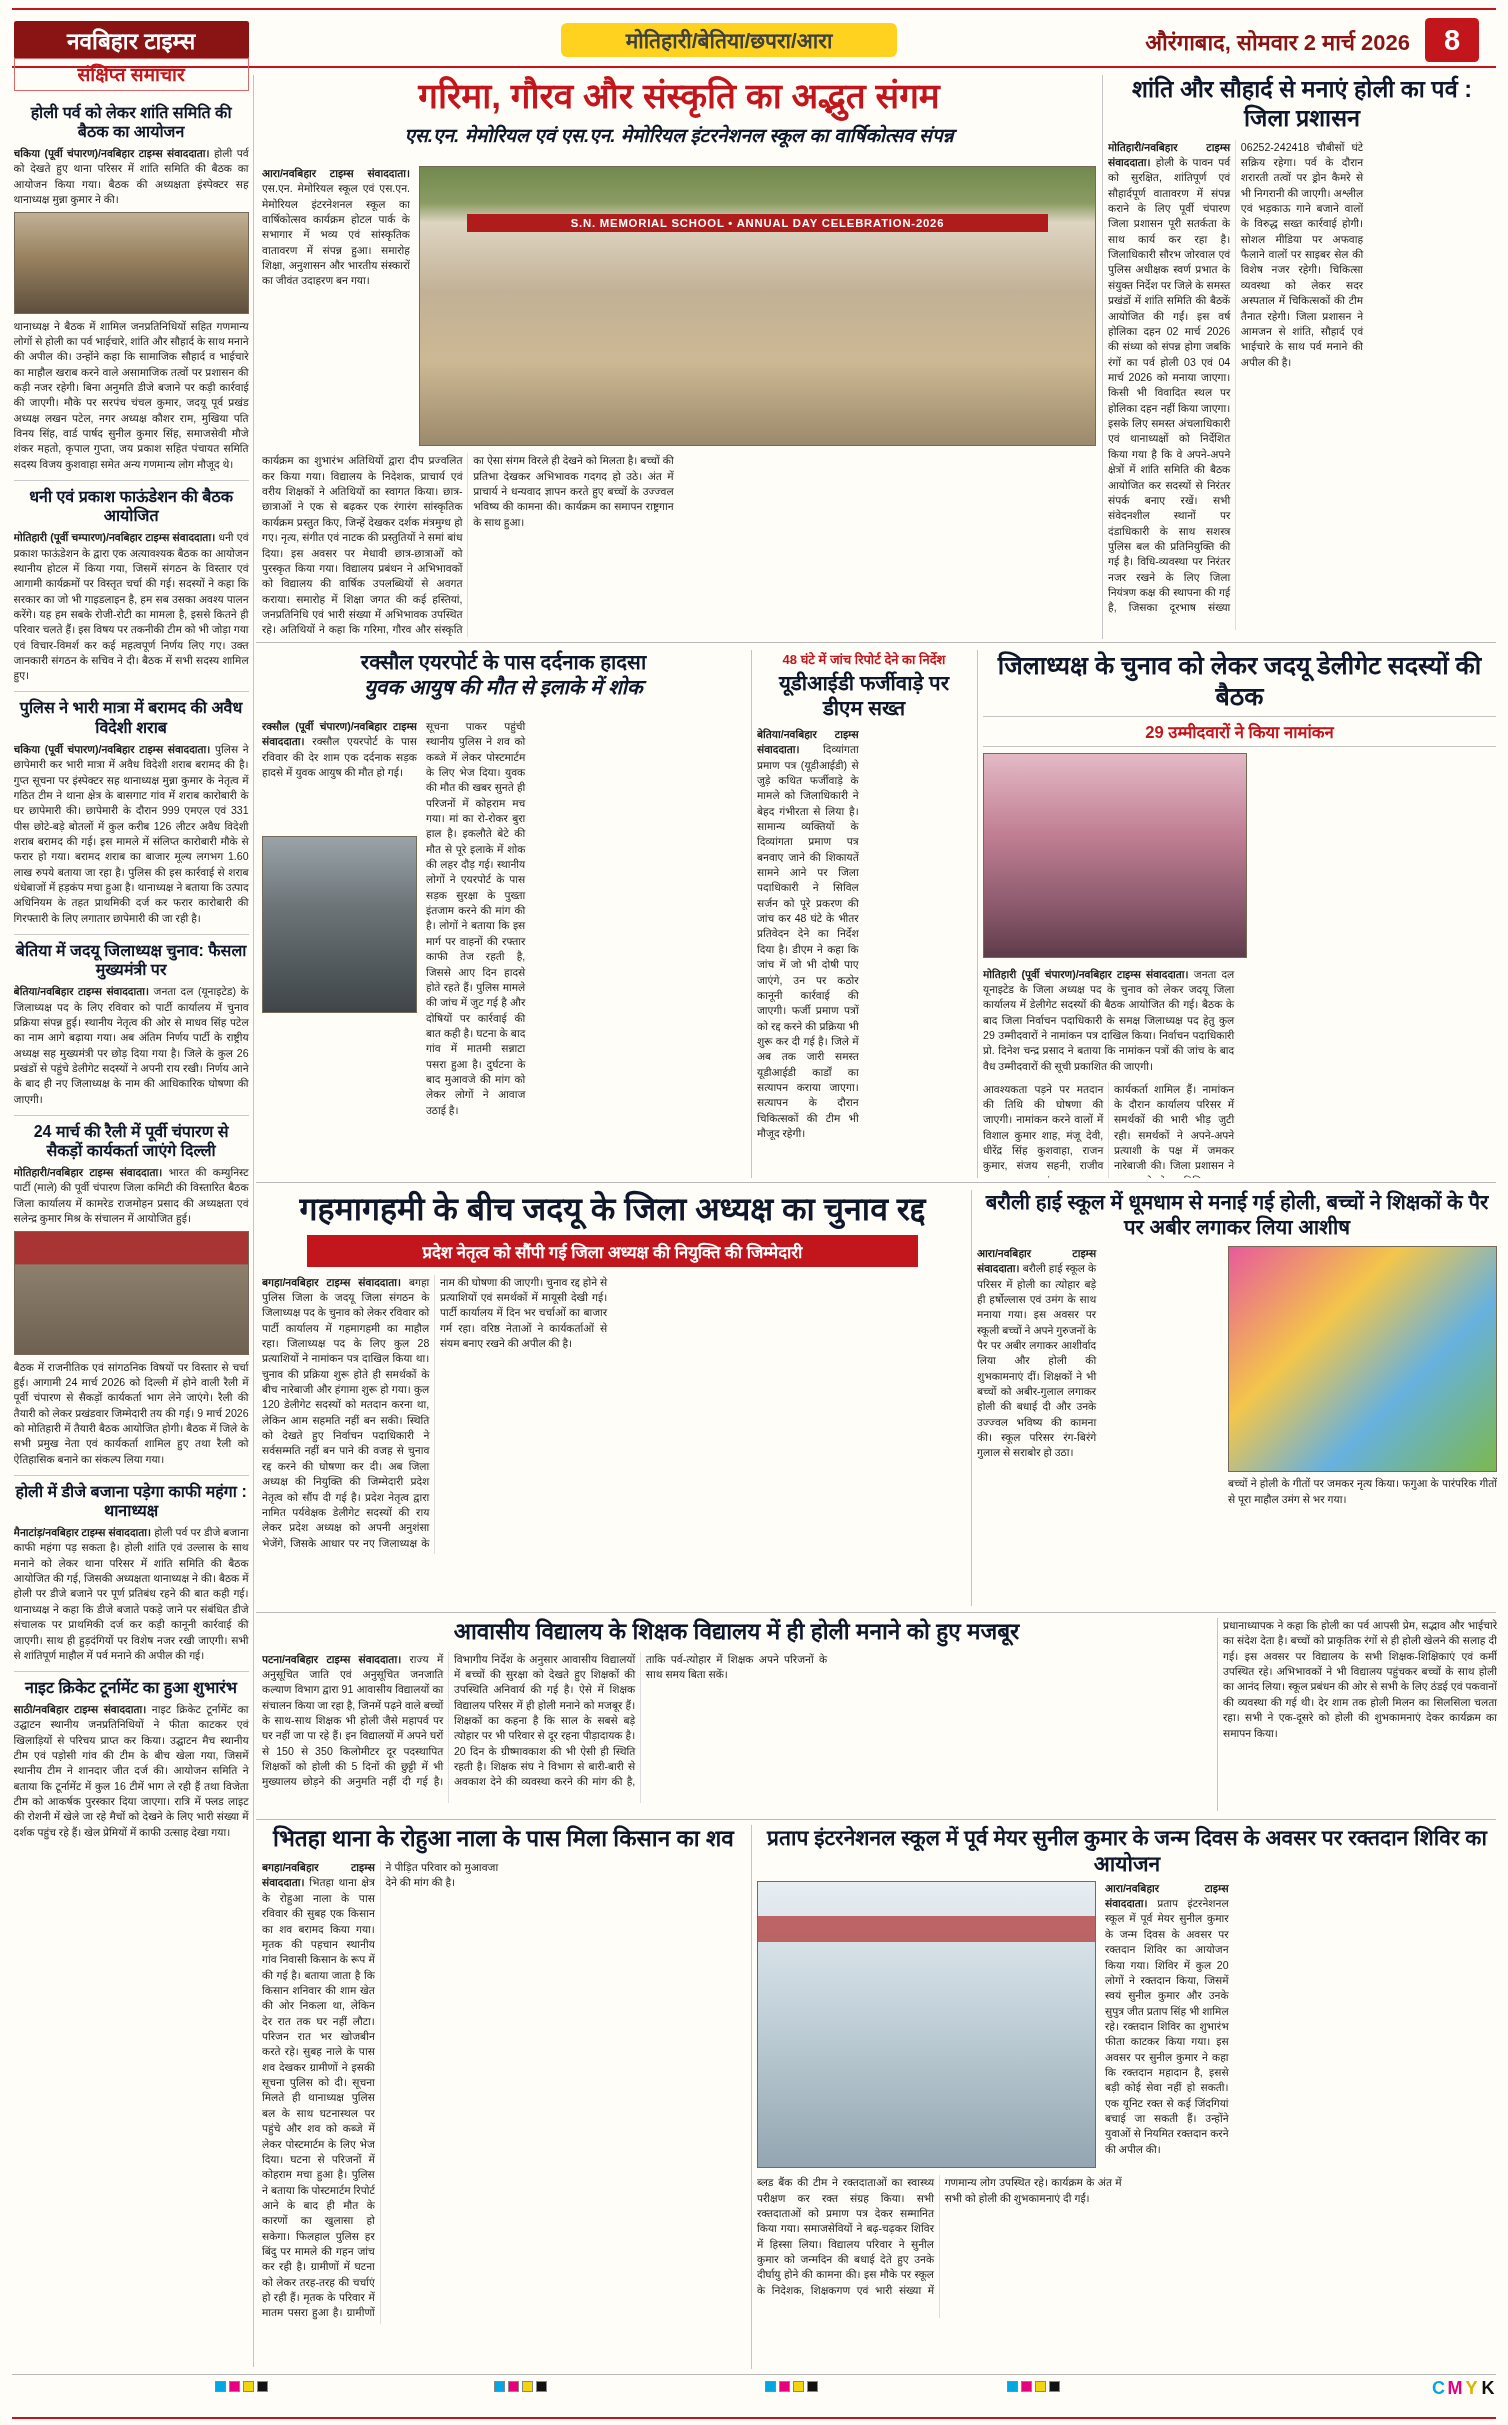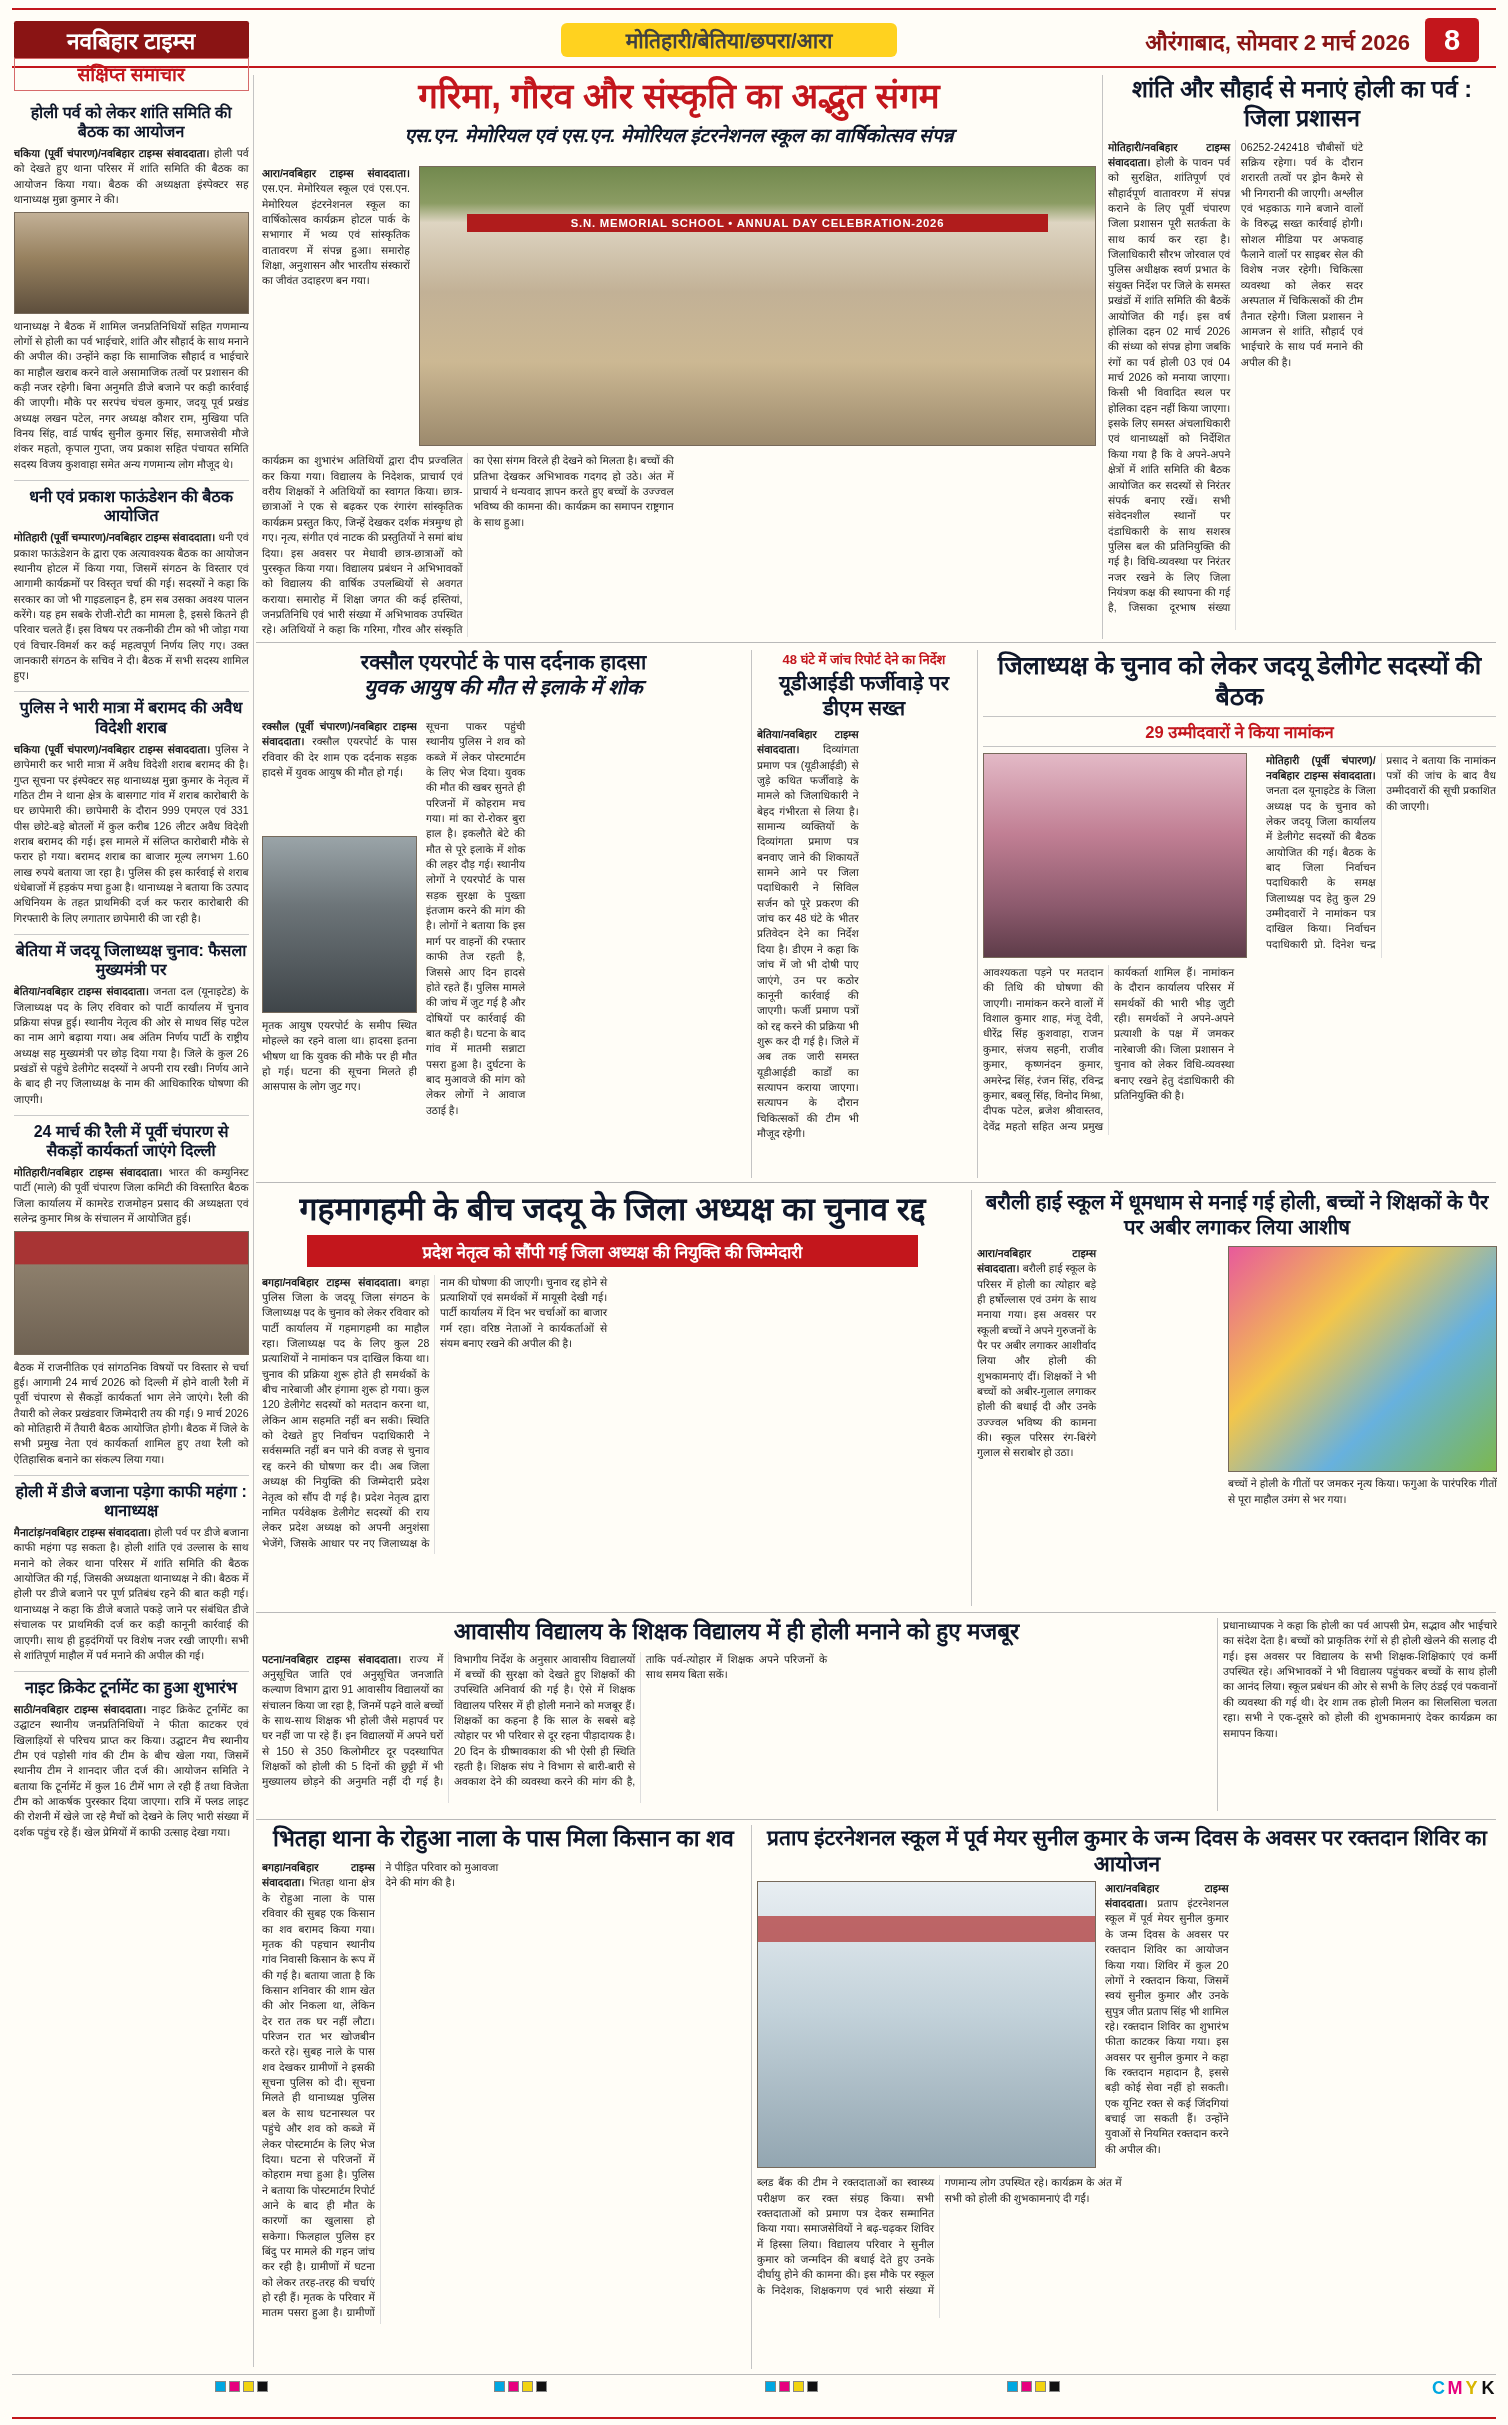--- a/index.html
+++ b/index.html
@@ -146,38 +146,37 @@
     </div>
   </section>
 
   <section class="abs" style="left:262px;top:650px;width:483px;height:528px;overflow:hidden;">
     <h2 class="hl" style="font-size:20.4px;">रक्सौल एयरपोर्ट के पास दर्दनाक हादसा</h2>
     <h2 class="hl" style="font-size:20.4px;margin-bottom:19px;font-style:italic;">युवक आयुष की मौत से इलाके में शोक</h2>
     <div style="display:flex;gap:9px;">
       <div style="width:155px;">
         <p class="bt" style="height:113px;overflow:hidden;"><span class="dl">रक्सौल (पूर्वी चंपारण)/नवबिहार टाइम्स संवाददाता।</span> <span>रक्सौल एयरपोर्ट के पास रविवार की देर शाम एक दर्दनाक सड़क हादसे में युवक आयुष की मौत हो गई।</span></p>
         <div class="ph ph-accident" style="width:100%;height:177px;margin:4.5px 0;"></div>
-        <p class="bt" style="height:155px;overflow:hidden;">मृतक आयुष एयरपोर्ट के समीप स्थित मोहल्ले का रहने वाला था। हादसा इतना भीषण था कि युवक की मौके पर ही मौत हो गई। घटना की सूचना मिलते ही आसपास के लोग जुट गए।</p>
       </div>
       <div class="bt cols c3" style="flex:1;height:464px;">सूचना पाकर पहुंची स्थानीय पुलिस ने शव को कब्जे में लेकर पोस्टमार्टम के लिए भेज दिया। युवक की मौत की खबर सुनते ही परिजनों में कोहराम मच गया। मां का रो-रोकर बुरा हाल है। इकलौते बेटे की मौत से पूरे इलाके में शोक की लहर दौड़ गई। स्थानीय लोगों ने एयरपोर्ट के पास सड़क सुरक्षा के पुख्ता इंतजाम करने की मांग की है। लोगों ने बताया कि इस मार्ग पर वाहनों की रफ्तार काफी तेज रहती है, जिससे आए दिन हादसे होते रहते हैं। पुलिस मामले की जांच में जुट गई है और दोषियों पर कार्रवाई की बात कही है। घटना के बाद गांव में मातमी सन्नाटा पसरा हुआ है। दुर्घटना के बाद मुआवजे की मांग को लेकर लोगों ने आवाज उठाई है।</div>
     </div>
   </section>
 
   <section class="abs" style="left:757px;top:650px;width:214px;height:528px;overflow:hidden;">
     <div class="red-kicker" style="font-size:13px;">48 घंटे में जांच रिपोर्ट देने का निर्देश</div>
     <h2 class="hl" style="font-size:20.4px;margin:3px 0 6px;">यूडीआईडी फर्जीवाड़े पर डीएम सख्त</h2>
     <div class="bt cols c2" style="height:437px;">
       <span class="dl">बेतिया/नवबिहार टाइम्स संवाददाता।</span> <span>दिव्यांगता प्रमाण पत्र (यूडीआईडी) से जुड़े कथित फर्जीवाड़े के मामले को जिलाधिकारी ने बेहद गंभीरता से लिया है। सामान्य व्यक्तियों के दिव्यांगता प्रमाण पत्र बनवाए जाने की शिकायतें सामने आने पर जिला पदाधिकारी ने सिविल सर्जन को पूरे प्रकरण की जांच कर 48 घंटे के भीतर प्रतिवेदन देने का निर्देश दिया है। डीएम ने कहा कि जांच में जो भी दोषी पाए जाएंगे, उन पर कठोर कानूनी कार्रवाई की जाएगी। फर्जी प्रमाण पत्रों को रद्द करने की प्रक्रिया भी शुरू कर दी गई है। जिले में अब तक जारी समस्त यूडीआईडी कार्डों का सत्यापन कराया जाएगा। सत्यापन के दौरान चिकित्सकों की टीम भी मौजूद रहेगी।</span>
     </div>
   </section>
 
   <section class="abs" style="left:983px;top:650px;width:513px;height:528px;overflow:hidden;">
     <h2 class="hl" style="font-size:25px;margin-bottom:4.5px;">जिलाध्यक्ष के चुनाव को लेकर जदयू डेलीगेट सदस्यों की बैठक</h2>
     <div class="red-kicker" style="font-size:16.6px;border-top:0.8px solid #c4c4c4;border-bottom:0.8px solid #c4c4c4;padding:3px 0;margin-bottom:6px;">29 उम्मीदवारों ने किया नामांकन</div>
-    <div style="display:flex;gap:19px;">
+    <div style="display:flex;gap:9px;flex-direction:column;">
       <div class="ph ph-jdu" style="width:264px;height:205px;"></div>
       <div class="bt cols c2" style="flex:1;height:205px;">
         <span class="dl">मोतिहारी (पूर्वी चंपारण)/नवबिहार टाइम्स संवाददाता।</span> <span>जनता दल यूनाइटेड के जिला अध्यक्ष पद के चुनाव को लेकर जदयू जिला कार्यालय में डेलीगेट सदस्यों की बैठक आयोजित की गई। बैठक के बाद जिला निर्वाचन पदाधिकारी के समक्ष जिलाध्यक्ष पद हेतु कुल 29 उम्मीदवारों ने नामांकन पत्र दाखिल किया। निर्वाचन पदाधिकारी प्रो. दिनेश चन्द्र प्रसाद ने बताया कि नामांकन पत्रों की जांच के बाद वैध उम्मीदवारों की सूची प्रकाशित की जाएगी।</span>
       </div>
     </div>
     <div class="bt cols c4" style="margin-top:7.5px;height:170px;">आवश्यकता पड़ने पर मतदान की तिथि की घोषणा की जाएगी। नामांकन करने वालों में विशाल कुमार शाह, मंजू देवी, धीरेंद्र सिंह कुशवाहा, राजन कुमार, संजय सहनी, राजीव कुमार, कृष्णनंदन कुमार, अमरेन्द्र सिंह, रंजन सिंह, रविन्द्र कुमार, बबलू सिंह, विनोद मिश्रा, दीपक पटेल, ब्रजेश श्रीवास्तव, देवेंद्र महतो सहित अन्य प्रमुख कार्यकर्ता शामिल हैं। नामांकन के दौरान कार्यालय परिसर में समर्थकों की भारी भीड़ जुटी रही। समर्थकों ने अपने-अपने प्रत्याशी के पक्ष में जमकर नारेबाजी की। जिला प्रशासन ने चुनाव को लेकर विधि-व्यवस्था बनाए रखने हेतु दंडाधिकारी की प्रतिनियुक्ति की है।</div>
   </section>
 
   <section class="abs" style="left:262px;top:1190px;width:701px;height:416px;overflow:hidden;">
     <h2 class="hl" style="font-size:32px;margin-bottom:6px;">गहमागहमी के बीच जदयू के जिला अध्यक्ष का चुनाव रद्द</h2>

